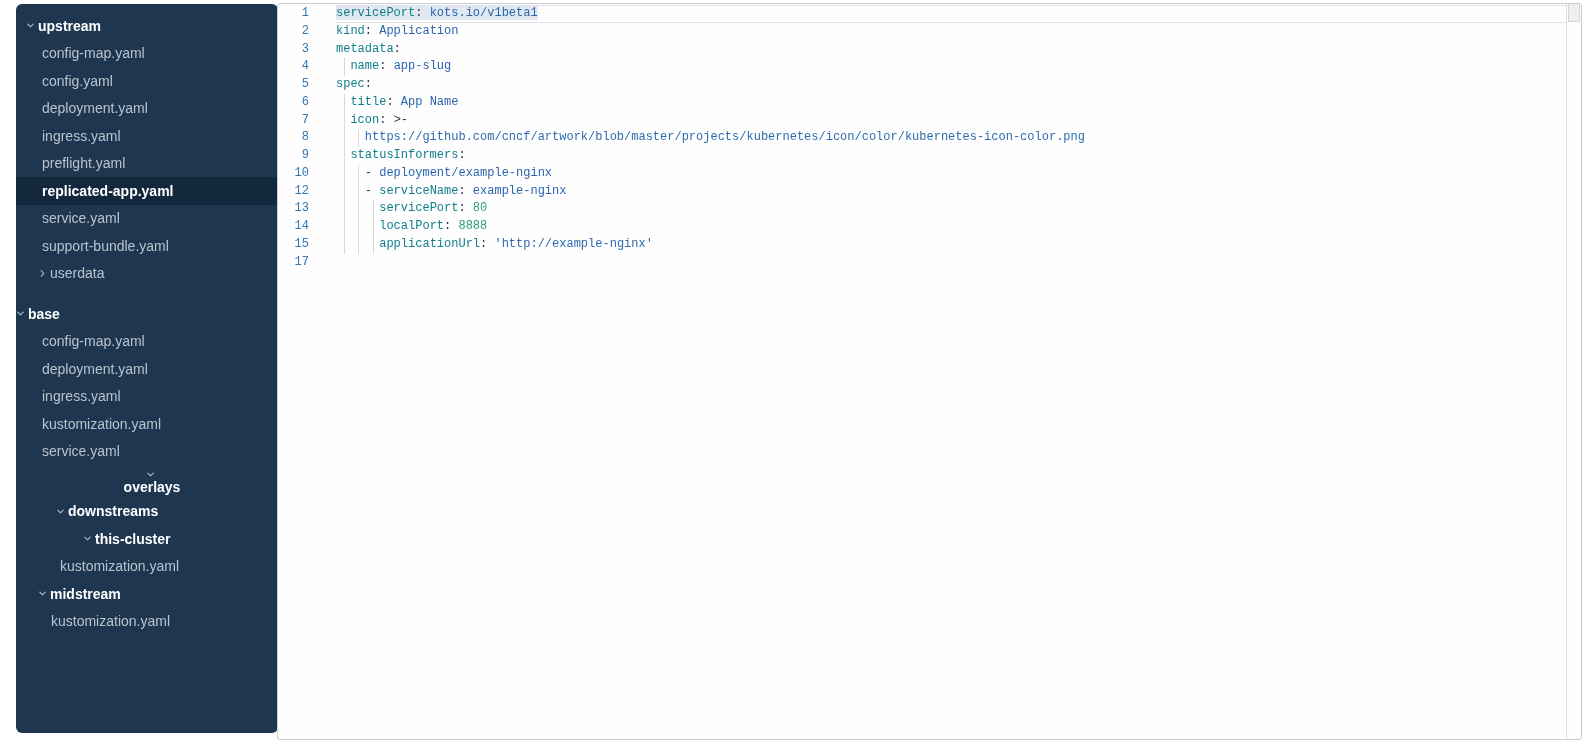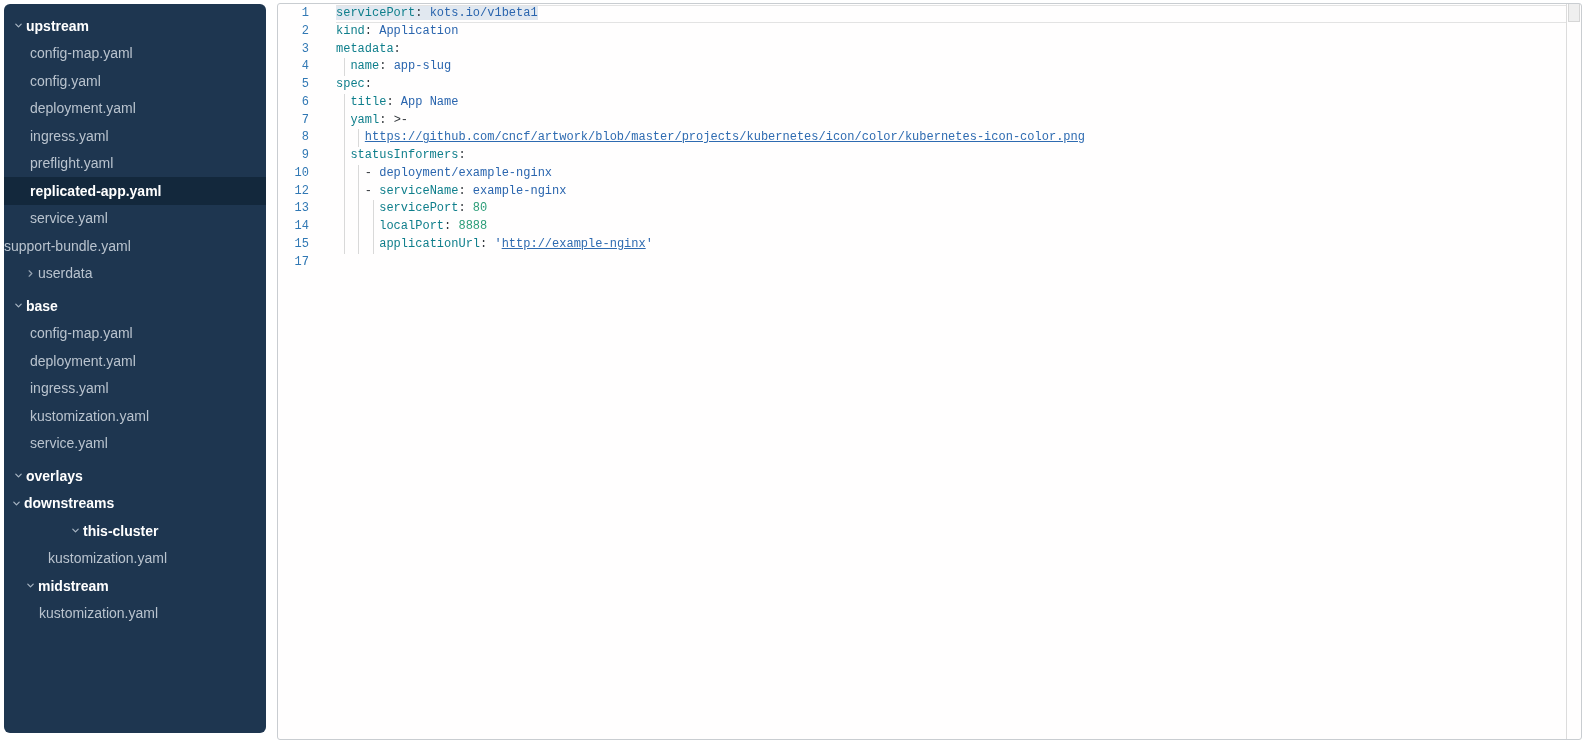--- a/index.html
+++ b/index.html
@@ -7,21 +7,21 @@
   body {
     width: 1590px; height: 746px;
     background: #ffffff;
     position: relative;
     font-family: "Liberation Sans", sans-serif;
     overflow: hidden;
   }
 
   
   .sidebar {
-    position: absolute; left: 4px; top: 4px;
+    position: absolute; left: 16px; top: 4px;
     width: 262px; height: 729px;
     background: var(--sidebar-bg, #1e3650);
     border-radius: 6px;
     padding-top: 8px;
     overflow: hidden;
   }
   .tree-item {
     height: 27.5px;
     display: flex; align-items: center;
     font-size: 14px;
@@ -81,21 +81,20 @@
   }
   .selbg { background: var(--selection-bg, #e1e8f0); }
 
   .tk-key   { color: var(--token-key, #0e7e8b); }
   .tk-punct { color: var(--token-punct, #33383d); }
   .tk-str   { color: var(--token-string, #2a65ae); }
   .tk-num   { color: var(--token-number, #2b9d78); }
   .tk-plain { color: var(--token-punct, #33383d); }
   .tk-link  {
     color: var(--token-link, #2e6bb1);
-    text-decoration: underline;
     cursor: pointer;
   }
 
   
   .scroll-col {
     position: absolute; top: 0; right: 0;
     width: 15px; height: 100%;
     border-left: 1px solid #dcdcdc;
   }
   .scroll-thumb {
@@ -132,32 +131,32 @@
     </div>
     <div class="tree-item" style="padding-left: 26px;">
       <span>preflight.yaml</span>
     </div>
     <div class="tree-item selected" style="padding-left: 26px;">
       <span>replicated-app.yaml</span>
     </div>
     <div class="tree-item" style="padding-left: 26px;">
       <span>service.yaml</span>
     </div>
-    <div class="tree-item" style="">
+    <div class="tree-item" style="padding-left: 26px;">
       <span>support-bundle.yaml</span>
     </div>
     <div class="tree-item" style="padding-left: 22px;">
       <span class="chev">
         <svg width="9" height="9" viewBox="0 0 10 10">
           <polyline points="3.5,2 6.5,5 3.5,8" fill="none" stroke="currentColor" stroke-width="1.4" stroke-linecap="round" stroke-linejoin="round"></polyline>
         </svg>
       </span>
       <span>userdata</span>
     </div>
-    <div class="tree-item bold" style="padding-left: 10px; margin-top: 5px;">
+    <div class="tree-item bold" style="padding-left: 0; margin-top: 13px;">
       <span class="chev">
         <svg width="9" height="9" viewBox="0 0 10 10">
           <polyline points="2,3.5 5,6.5 8,3.5" fill="none" stroke="currentColor" stroke-width="1.4" stroke-linecap="round" stroke-linejoin="round"></polyline>
         </svg>
       </span>
       <span>base</span>
     </div>
     <div class="tree-item" style="padding-left: 26px;">
       <span>config-map.yaml</span>
     </div>
@@ -166,29 +165,29 @@
     </div>
     <div class="tree-item" style="padding-left: 26px;">
       <span>ingress.yaml</span>
     </div>
     <div class="tree-item" style="padding-left: 26px;">
       <span>kustomization.yaml</span>
     </div>
     <div class="tree-item" style="padding-left: 26px;">
       <span>service.yaml</span>
     </div>
-    <div class="tree-item bold" style="padding-left: 10px; margin-top: 5px;">
+    <div class="tree-item bold" style="padding-left: 10px; margin-top: 5px; flex-direction: column;">
       <span class="chev">
         <svg width="9" height="9" viewBox="0 0 10 10">
           <polyline points="2,3.5 5,6.5 8,3.5" fill="none" stroke="currentColor" stroke-width="1.4" stroke-linecap="round" stroke-linejoin="round"></polyline>
         </svg>
       </span>
       <span>overlays</span>
     </div>
-    <div class="tree-item bold" style="padding-left: 8px;">
+    <div class="tree-item bold" style="padding-left: 40px;">
       <span class="chev">
         <svg width="9" height="9" viewBox="0 0 10 10">
           <polyline points="2,3.5 5,6.5 8,3.5" fill="none" stroke="currentColor" stroke-width="1.4" stroke-linecap="round" stroke-linejoin="round"></polyline>
         </svg>
       </span>
       <span>downstreams</span>
     </div>
     <div class="tree-item bold" style="padding-left: 31px; margin-left: 36px;">
       <span class="chev">
         <svg width="9" height="9" viewBox="0 0 10 10">
@@ -214,21 +213,21 @@
   </nav>
 
 <main class="editor">
   <div class="code" id="code">
       <div class="line current"><span class="ln">1</span><span class="lc"><span class="selbg"><span class="tk-key">servicePort</span><span class="tk-punct">: </span><span class="tk-str">kots.io/v1beta1</span></span></span></div>
       <div class="line"><span class="ln">2</span><span class="lc"><span class="tk-key">kind</span><span class="tk-punct">: </span><span class="tk-str">Application</span></span></div>
       <div class="line"><span class="ln">3</span><span class="lc"><span class="tk-key">metadata</span><span class="tk-punct">:</span></span></div>
       <div class="line"><span class="ln">4</span><span class="lc"><span class="guide" style="left: calc(1ch + 0.5px);"></span><span class="tk-plain">  </span><span class="tk-key">name</span><span class="tk-punct">: </span><span class="tk-str">app-slug</span></span></div>
       <div class="line"><span class="ln">5</span><span class="lc"><span class="tk-key">spec</span><span class="tk-punct">:</span></span></div>
       <div class="line"><span class="ln">6</span><span class="lc"><span class="guide" style="left: calc(1ch + 0.5px);"></span><span class="tk-plain">  </span><span class="tk-key">title</span><span class="tk-punct">: </span><span class="tk-str">App Name</span></span></div>
-      <div class="line"><span class="ln">7</span><span class="lc"><span class="guide" style="left: calc(1ch + 0.5px);"></span><span class="tk-plain">  </span><span class="tk-key">yaml</span><span class="tk-punct">: </span><span class="tk-punct">&gt;-</span></span></div>
+      <div class="line"><span class="ln">7</span><span class="lc"><span class="guide" style="left: calc(1ch + 0.5px);"></span><span class="tk-plain">  </span><span class="tk-key">icon</span><span class="tk-punct">: </span><span class="tk-punct">&gt;-</span></span></div>
       <div class="line"><span class="ln">8</span><span class="lc"><span class="guide" style="left: calc(1ch + 0.5px);"></span><span class="guide" style="left: calc(3ch + 0.5px);"></span><span class="tk-plain">    </span><span class="tk-link">https://github.com/cncf/artwork/blob/master/projects/kubernetes/icon/color/kubernetes-icon-color.png</span></span></div>
       <div class="line"><span class="ln">9</span><span class="lc"><span class="guide" style="left: calc(1ch + 0.5px);"></span><span class="tk-plain">  </span><span class="tk-key">statusInformers</span><span class="tk-punct">:</span></span></div>
       <div class="line"><span class="ln">10</span><span class="lc"><span class="guide" style="left: calc(1ch + 0.5px);"></span><span class="guide" style="left: calc(3ch + 0.5px);"></span><span class="tk-plain">    </span><span class="tk-punct">- </span><span class="tk-str">deployment/example-nginx</span></span></div>
       <div class="line"><span class="ln">12</span><span class="lc"><span class="guide" style="left: calc(1ch + 0.5px);"></span><span class="guide" style="left: calc(3ch + 0.5px);"></span><span class="tk-plain">    </span><span class="tk-punct">- </span><span class="tk-key">serviceName</span><span class="tk-punct">: </span><span class="tk-str">example-nginx</span></span></div>
       <div class="line"><span class="ln">13</span><span class="lc"><span class="guide" style="left: calc(1ch + 0.5px);"></span><span class="guide" style="left: calc(3ch + 0.5px);"></span><span class="guide" style="left: calc(5ch + 0.5px);"></span><span class="tk-plain">      </span><span class="tk-key">servicePort</span><span class="tk-punct">: </span><span class="tk-num">80</span></span></div>
       <div class="line"><span class="ln">14</span><span class="lc"><span class="guide" style="left: calc(1ch + 0.5px);"></span><span class="guide" style="left: calc(3ch + 0.5px);"></span><span class="guide" style="left: calc(5ch + 0.5px);"></span><span class="tk-plain">      </span><span class="tk-key">localPort</span><span class="tk-punct">: </span><span class="tk-num">8888</span></span></div>
       <div class="line"><span class="ln">15</span><span class="lc"><span class="guide" style="left: calc(1ch + 0.5px);"></span><span class="guide" style="left: calc(3ch + 0.5px);"></span><span class="guide" style="left: calc(5ch + 0.5px);"></span><span class="tk-plain">      </span><span class="tk-key">applicationUrl</span><span class="tk-punct">: </span><span class="tk-str">'</span><span class="tk-link">http://example-nginx</span><span class="tk-str">'</span></span></div>
       <div class="line"><span class="ln">17</span><span class="lc"></span></div>
     </div>
   <div class="scroll-col">

